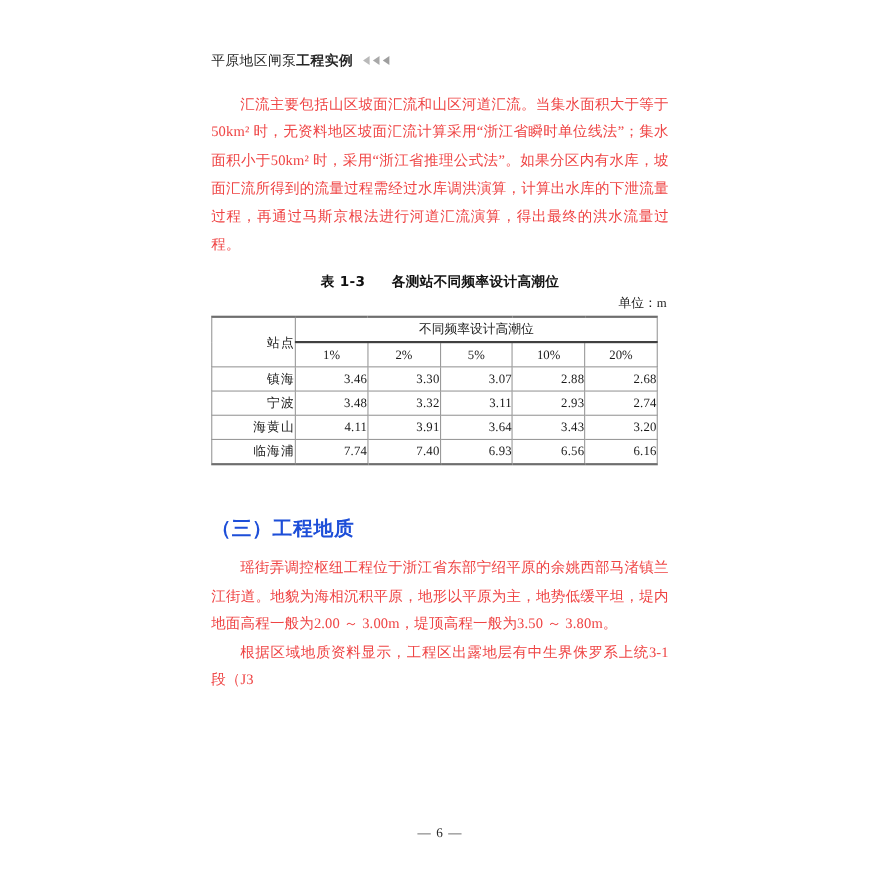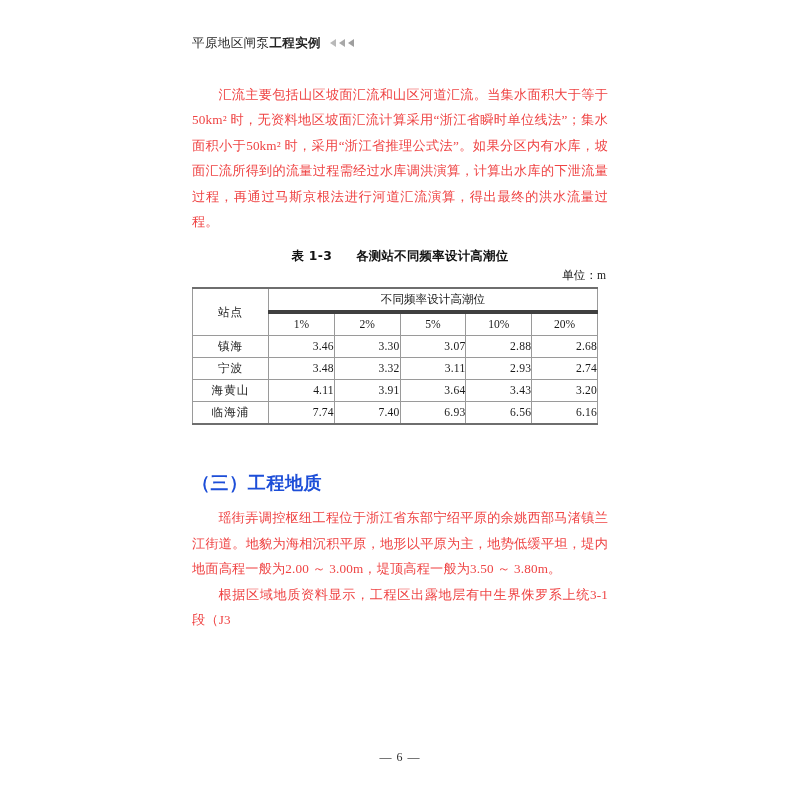--- a/index.html
+++ b/index.html
@@ -20,21 +20,21 @@
     width: 800px;
     height: 800px;
     box-sizing: border-box;
     padding: 0;
   }
 
   
   .running-header {
     position: absolute;
     left: 192px;
-    top: 32px;
+    top: 44px;
     width: 420px;
     height: 22px;
     display: flex;
     align-items: center;
     gap: 7px;
   }
   .rh-text {
     font-size: 12.5px;
     letter-spacing: 0.4px;
     white-space: nowrap;
@@ -137,22 +137,22 @@
     font-weight: normal;
     text-align: center;
     vertical-align: middle;
     height: 21px;
     color: #1a1a1a;
     padding: 0;
   }
   table.tide .top-rule   { border-top-width: 2px;   border-top-color: #6e6e6e; }
   table.tide .bot-rule   { border-bottom-width: 2px; border-bottom-color: #6e6e6e; }
   table.tide .col-site   { width: 76px; }
-  table.tide .hdr-span   { border-bottom: 4px solid #404040; }
-  table.tide td.site-cell { letter-spacing: 1px; }
+  table.tide .hdr-span   { border-bottom: 2px solid #404040; }
+  table.tide td.site-cell { letter-spacing: 1px; text-align: right; }
   table.tide td.num { font-size: 11.6px; letter-spacing: 0.2px; text-align: right; }
 
   
   .page-number {
     position: absolute;
     left: 0;
     right: 0;
     top: 750px;
     text-align: center;
     font-size: 12px;

